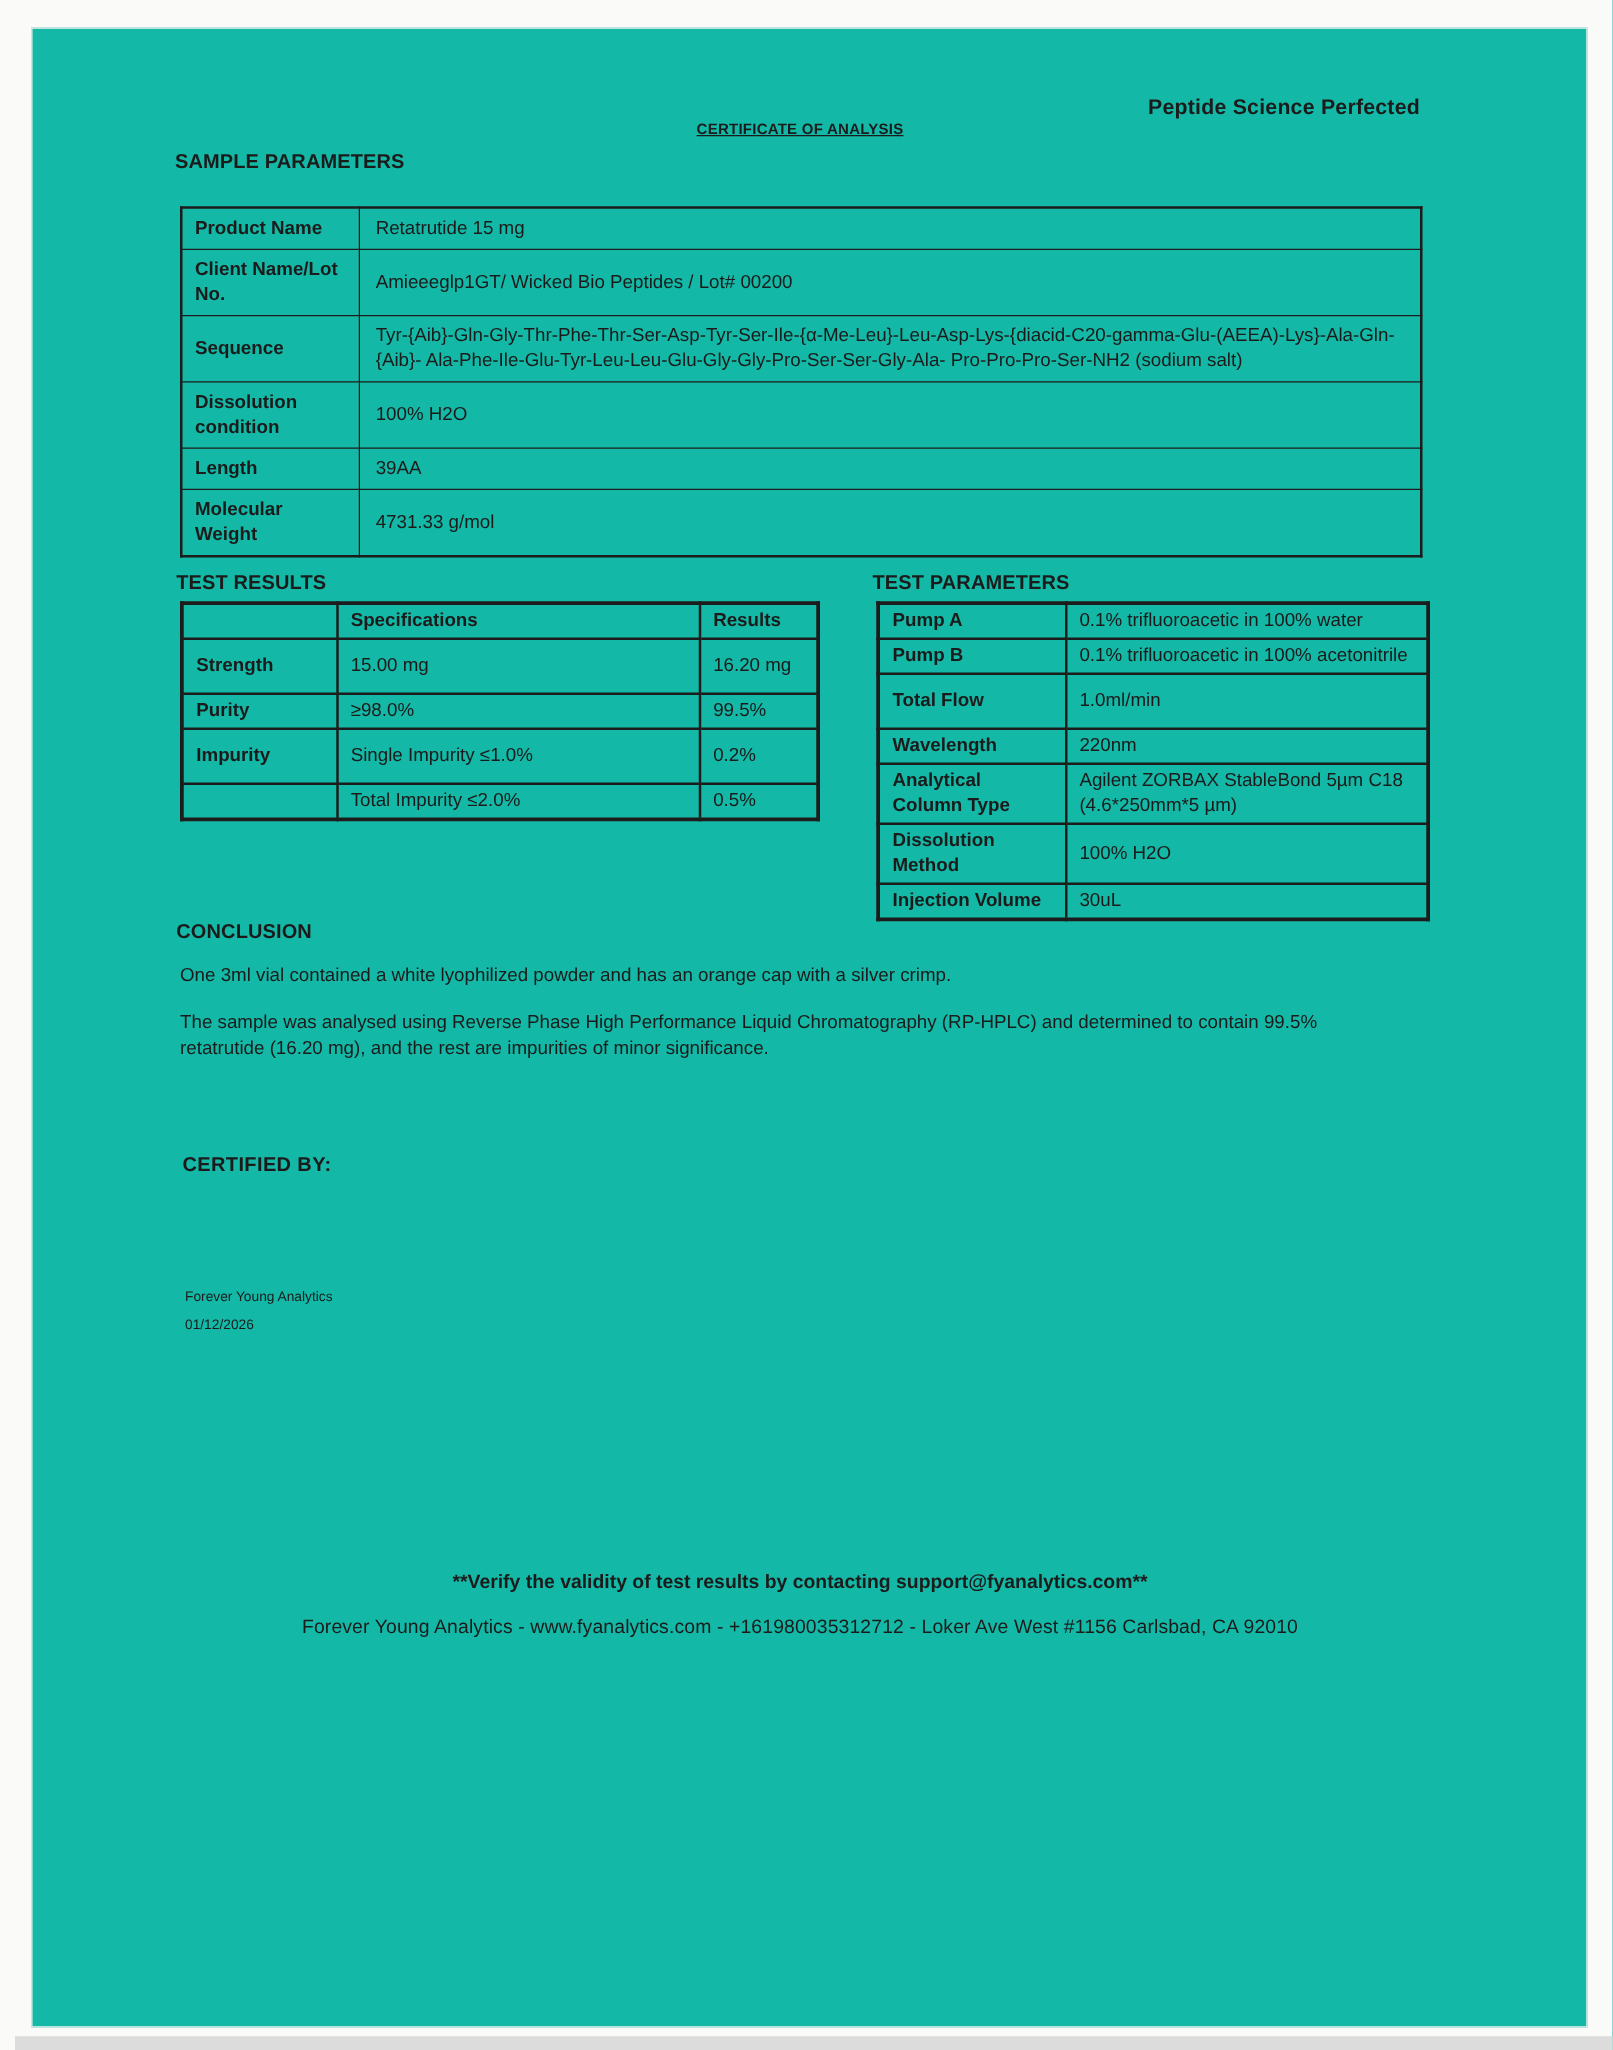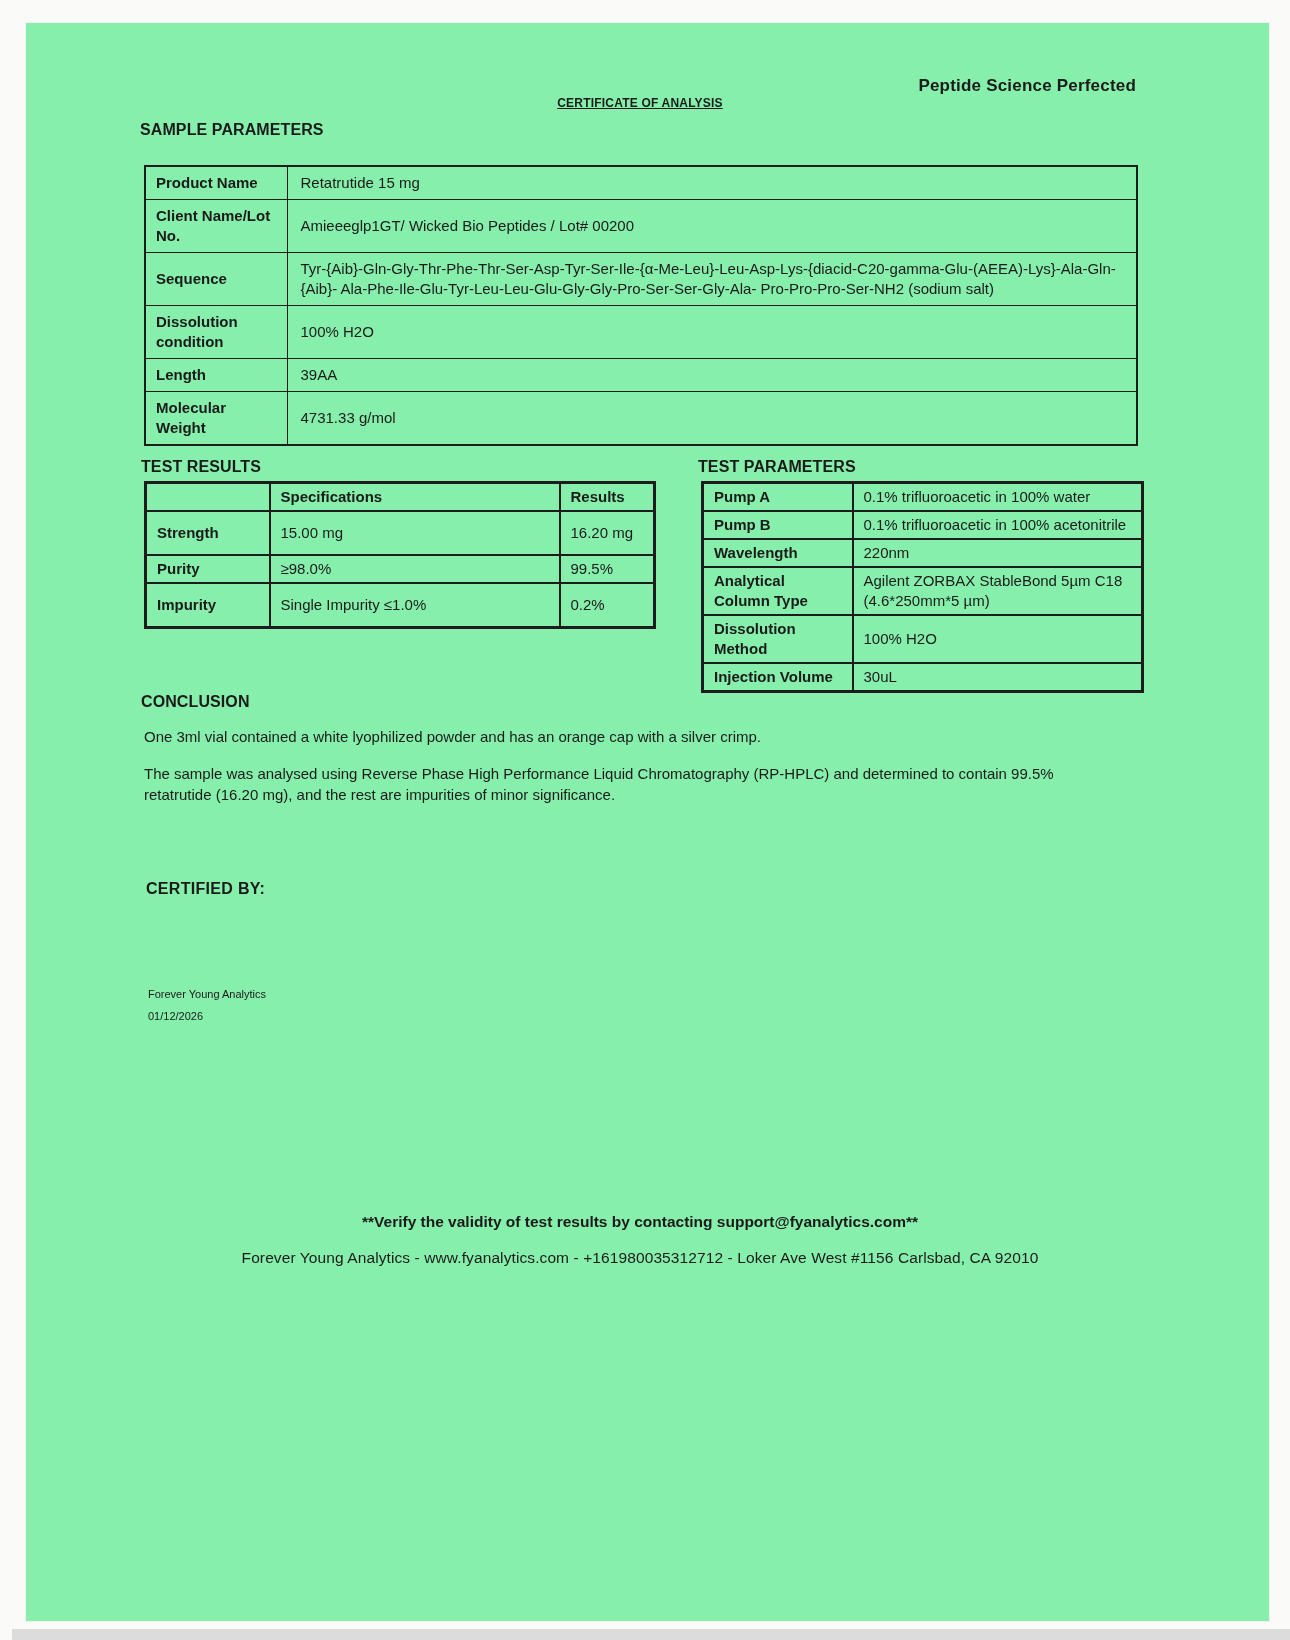--- a/index.html
+++ b/index.html
@@ -7,21 +7,21 @@
   body {
     font-family: "Liberation Sans", sans-serif;
     background:#fafaf8;
     color:#1b1b1b;
     position:relative;
     overflow:hidden;
   }
   .page {
     position:absolute; left:25px; top:22px;
     width:1245px; height:1600px;
-    background:#86efac;
+    background:#14b8a6;
     border:1px solid #f1f1ee;
   }
   .content { padding:0 133px 0 118px; }
 
   .tagline {
     margin-top:53px;
     text-align:right;
     font-weight:bold;
     font-size:17px;
     letter-spacing:.2px;
@@ -159,36 +159,45 @@
             <tr>
               <td class="c-param">Purity</td>
               <td class="c-spec">≥98.0%</td>
               <td class="c-res">99.5%</td>
             </tr>
             <tr class="r-tall">
               <td class="c-param">Impurity</td>
               <td class="c-spec">Single Impurity ≤1.0%</td>
               <td class="c-res">0.2%</td>
             </tr>
+            <tr>
+              <td class="c-param"></td>
+              <td class="c-spec">Total Impurity ≤2.0%</td>
+              <td class="c-res">0.5%</td>
+            </tr>
           </tbody>
         </table>
       </div>
 
       <div class="tests-col-right">
         <div class="section-heading h-tests">TEST PARAMETERS</div>
         <table class="grid-table params-table">
           <tbody>
             <tr>
               <td class="c-plbl">Pump A</td>
               <td class="c-pval">0.1% trifluoroacetic in 100% water</td>
             </tr>
             <tr>
               <td class="c-plbl">Pump B</td>
               <td class="c-pval">0.1% trifluoroacetic in 100% acetonitrile</td>
             </tr>
+            <tr class="r-tall">
+              <td class="c-plbl">Total Flow</td>
+              <td class="c-pval">1.0ml/min</td>
+            </tr>
             <tr>
               <td class="c-plbl">Wavelength</td>
               <td class="c-pval">220nm</td>
             </tr>
             <tr class="r-mid">
               <td class="c-plbl">Analytical Column Type</td>
               <td class="c-pval">Agilent ZORBAX StableBond 5µm C18 (4.6*250mm*5 µm)</td>
             </tr>
             <tr class="r-mid">
               <td class="c-plbl">Dissolution Method</td>

